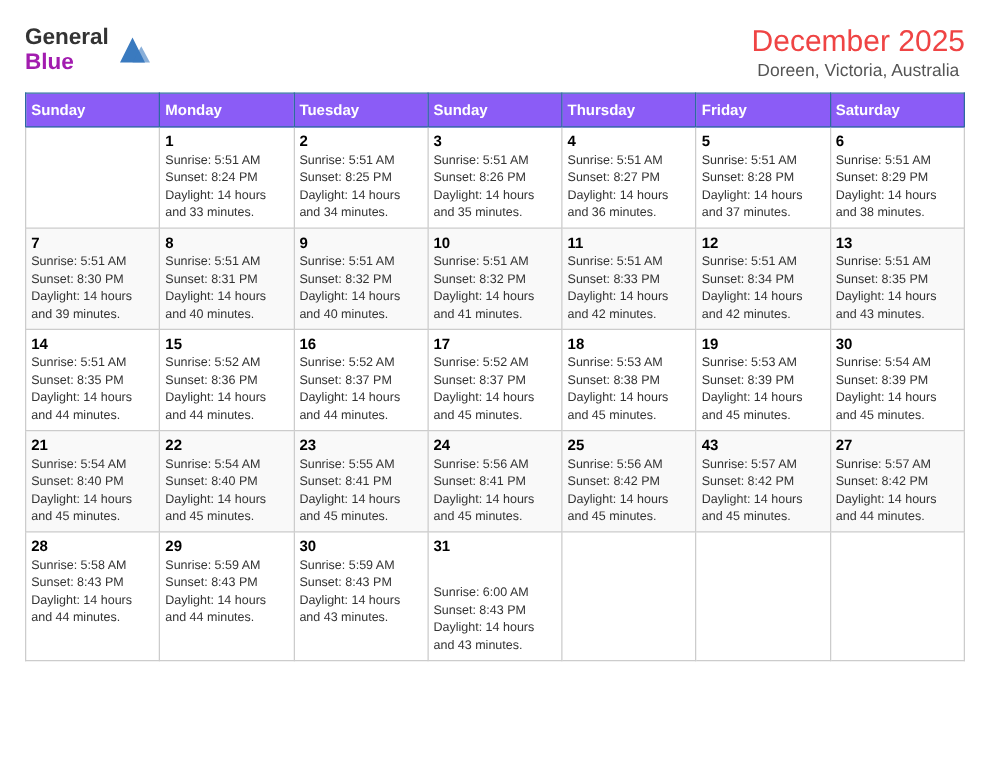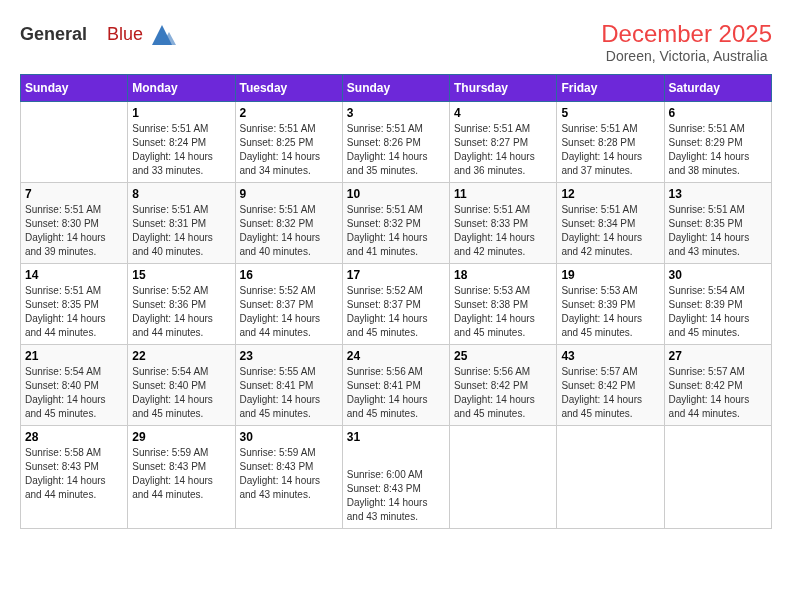--- a/index.html
+++ b/index.html
@@ -15,33 +15,32 @@
       justify-content: space-between;
       align-items: flex-start;
       margin-bottom: 10px;
     }
     .logo {
       display: flex;
       align-items: center;
     }
     .logo-text {
       display: flex;
-      flex-direction: row;
+      flex-direction: column;
       line-height: 1.1;
-      gap: 20px;
     }
     .logo-general {
       font-size: 18px;
       font-weight: bold;
       color: #333;
     }
     .logo-blue {
       font-size: 18px;
-      font-weight: normal;
-      color: #b91c1c;
+      font-weight: bold;
+      color: #a21caf;
     }
     .logo-icon {
       width: 30px;
       height: 30px;
       margin-left: 4px;
     }
     .title-section {
       text-align: right;
     }
     .month-year {
@@ -53,21 +52,21 @@
       font-size: 14px;
       color: #555;
       text-align: center;
     }
     table {
       width: 100%;
       border-collapse: collapse;
       font-size: 11px;
     }
     thead tr th {
-      background-color: #6d28d9;
+      background-color: #8b5cf6;
       color: #fff;
       padding: 6px 4px;
       text-align: left;
       font-size: 12px;
       border: 1px solid #2d6aa0;
     }
     tbody tr td {
       border: 1px solid #ccc;
       vertical-align: top;
       padding: 4px;

